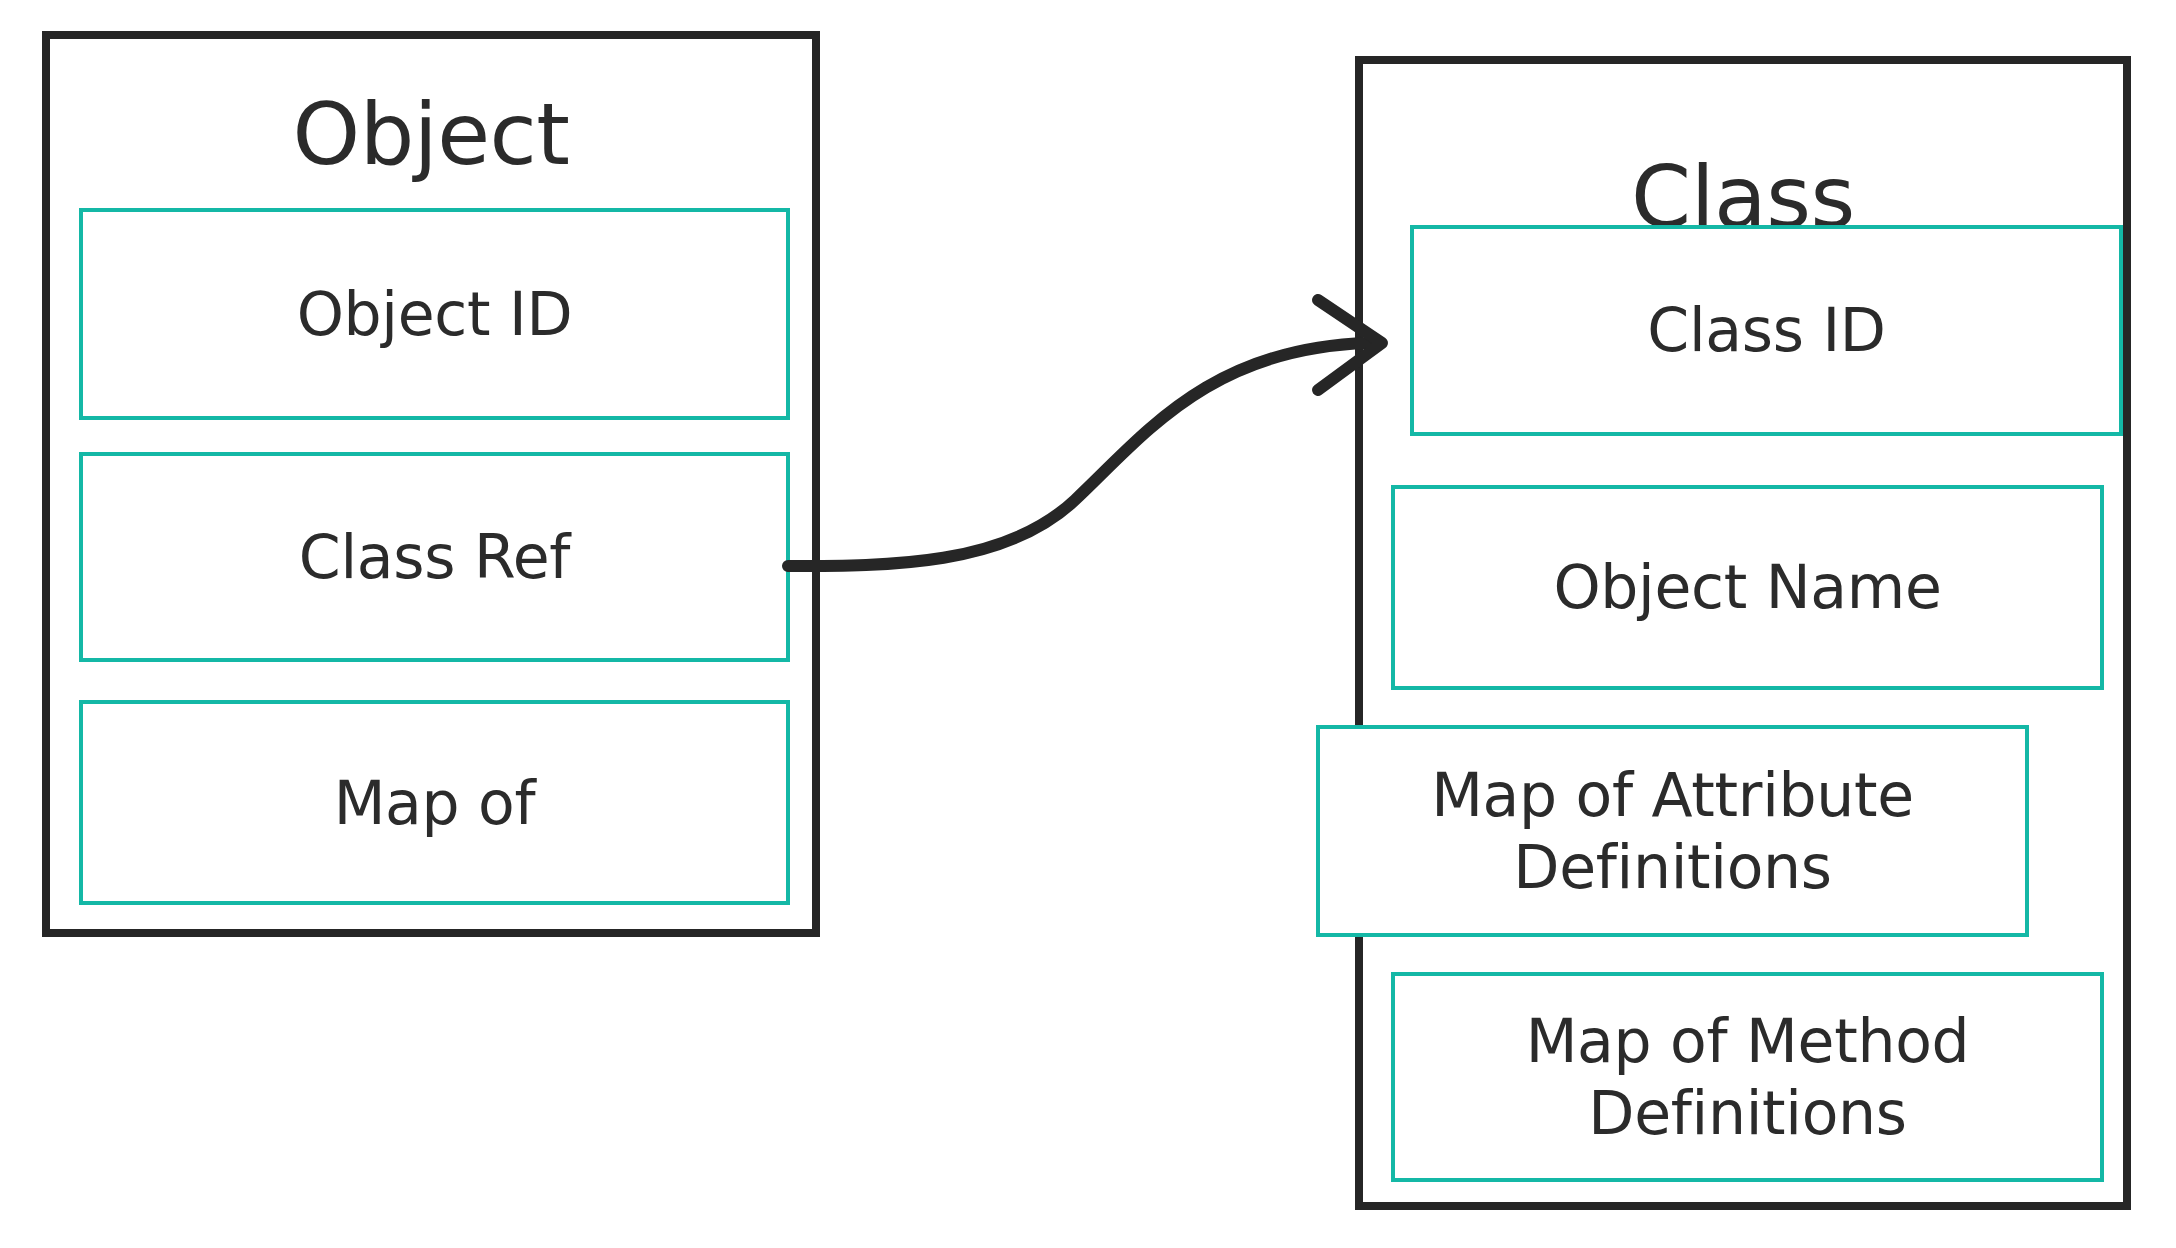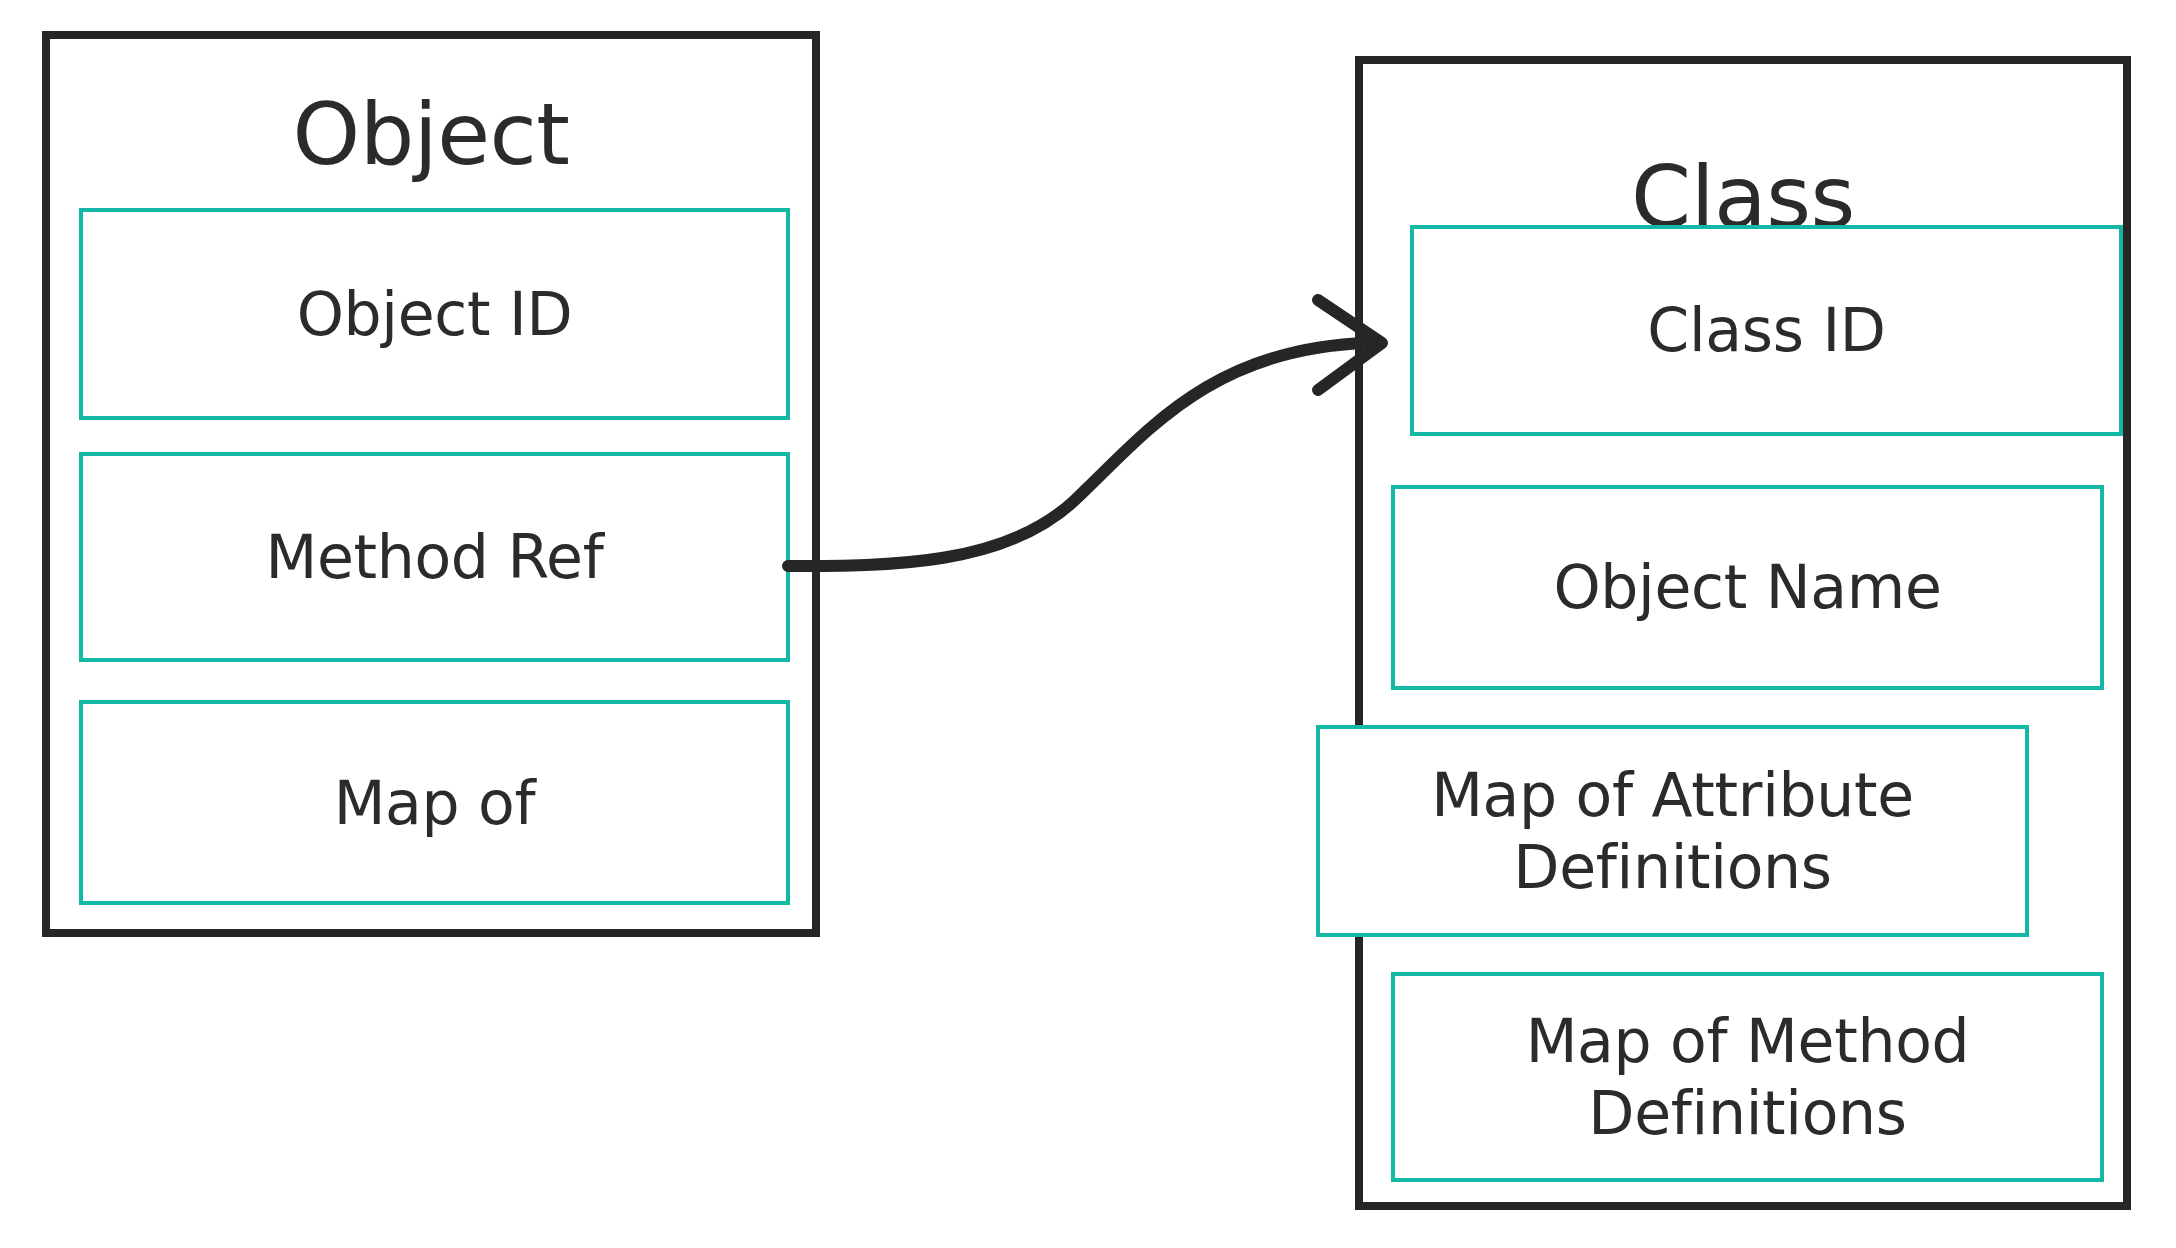--- a/index.html
+++ b/index.html
@@ -90,21 +90,21 @@
 
   <div class="entity" id="entity-object">
     <div class="entity-title">Object</div>
   </div>
 
   <div class="field" id="field-object-id">
     <span class="field-label">Object ID</span>
   </div>
 
   <div class="field" id="field-class-ref">
-    <span class="field-label">Method Ref</span>
+    <span class="field-label">Class Ref</span>
   </div>
 
   <div class="field" id="field-map-attributes">
     <span class="field-label two-line">
       <span>Map of</span><br>
     </span>
   </div>
 
   <div class="entity" id="entity-class">
     <div class="entity-title">Class</div>

